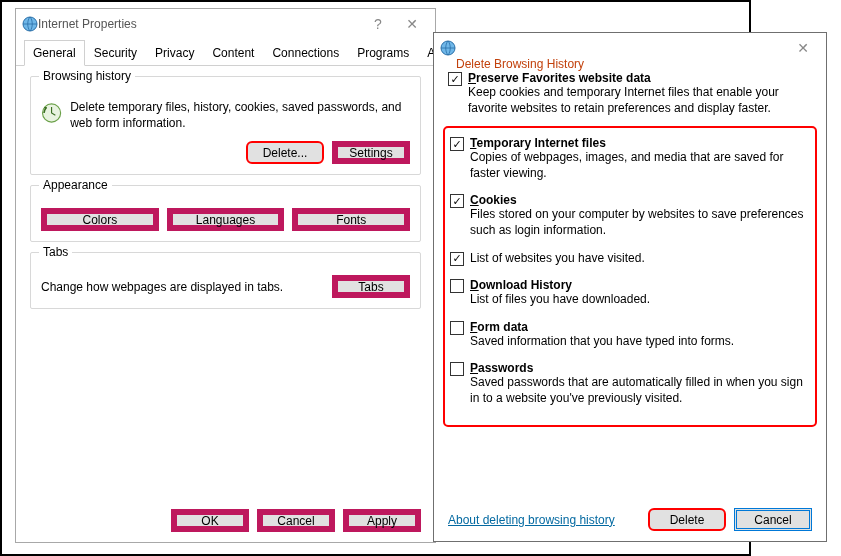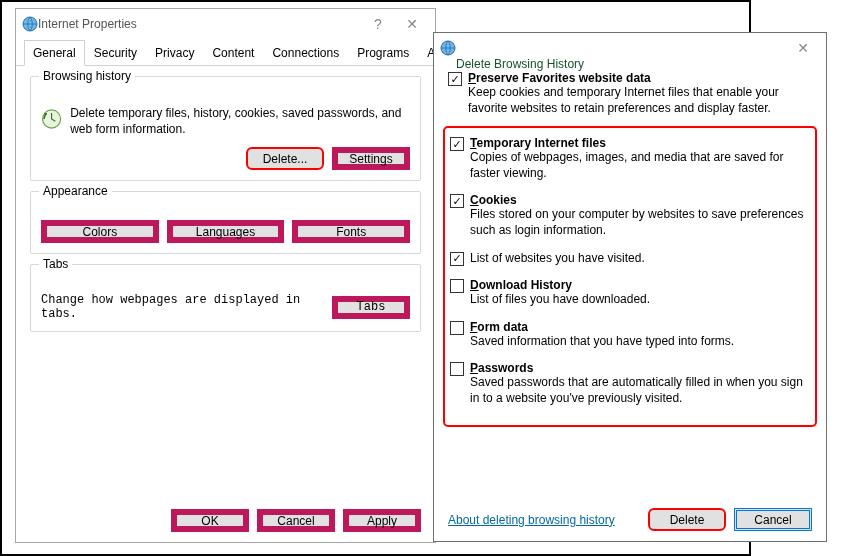--- a/index.html
+++ b/index.html
@@ -9,38 +9,38 @@
 
 .win1 { position: absolute; left: 13px; top: 6px; width: 421px; height: 535px; border: 1px solid #a8a8a8; background: #fff; }
 .titlebar { height: 30px; display: flex; align-items: center; padding: 0 6px; background: #fff; }
 .titlebar .title-text { flex: 1; font-size: 12px; color: #555; }
 .titlebar .tb-btn { width: 34px; height: 22px; display: flex; align-items: center; justify-content: center; color: #888; font-size: 14px; }
 
 .tabstrip { display: flex; padding: 0 8px; border-bottom: 1px solid #d0d0d0; position: relative; }
 .tab { padding: 5px 8px 5px 8px; font-size: 12px; color: #000; border: 1px solid transparent; position: relative; top: 1px; }
 .tab.active { border: 1px solid #d0d0d0; border-bottom: 1px solid #fff; background: #fff; }
 
-.groupbox { margin: 10px 14px 4px 14px; border: 1px solid #d8d8d8; border-radius: 2px; padding: 28px 10px 10px 10px; position: relative; }
+.groupbox { margin: 10px 14px 4px 14px; border: 1px solid #d8d8d8; border-radius: 2px; padding: 22px 10px 10px 10px; position: relative; }
 .groupbox .legend { position: absolute; top: -8px; left: 8px; background: #fff; padding: 0 4px; font-size: 12px; }
 .bh-content { display: flex; gap: 8px; }
 .bh-text { font-size: 12px; line-height: 1.35; }
 .btnrow { display: flex; gap: 8px; margin-top: 10px; justify-content: flex-end; }
 .btnrow2 { display: flex; gap: 8px; }
 .btn { min-width: 78px; height: 23px; background: #e1e1e1; border: 6px solid #be185d; font-size: 12px; display: flex; align-items: center; justify-content: center; padding: 0 10px; }
 .btn.eq { flex: 1; }
 .hl-red { border: 2.5px solid #ff0000; border-radius: 6px; }
-.tabs-row { display: flex; align-items: center; gap: 30px; font-family: Liberation Mono, monospace; }
+.tabs-row { display: flex; align-items: center; gap: 30px; }
 .tabs-row .txt { font-size: 12px; flex: 1; }
 
 .win1-footer { position: absolute; left: 0; right: 0; bottom: 0; padding: 10px 14px; display: flex; gap: 8px; justify-content: flex-end; border-top: none; }
 
 
 .win2 { position: absolute; left: 431px; top: 30px; width: 394px; height: 510px; border: 1px solid #6f6f6f; background: #fff; }
 .win2 .titlebar { height: 30px; }
-.win2 .titlebar .title-text { color: #14532d; margin-top: 32px; }
+.win2 .titlebar .title-text { color: #c2410c; margin-top: 32px; }
 .close-x { font-size: 14px; font-weight: normal; }
 
 .chk-item { display: flex; align-items: flex-start; gap: 6px; padding: 2px 14px 8px 14px; }
 .chk { width: 14px; height: 14px; border: 1px solid #333; background: #fff; display: flex; align-items: center; justify-content: center; font-size: 11px; line-height: 1; margin-top: 1px; flex-shrink: 0; }
 .chk.checked::after { content: "✓"; }
 .chk-body { flex: 1; }
 .chk-title { font-weight: bold; font-size: 12px; }
 .chk-title .ul { text-decoration: underline; }
 .chk-desc { font-size: 12px; color: #000; line-height: 1.3; }
 

